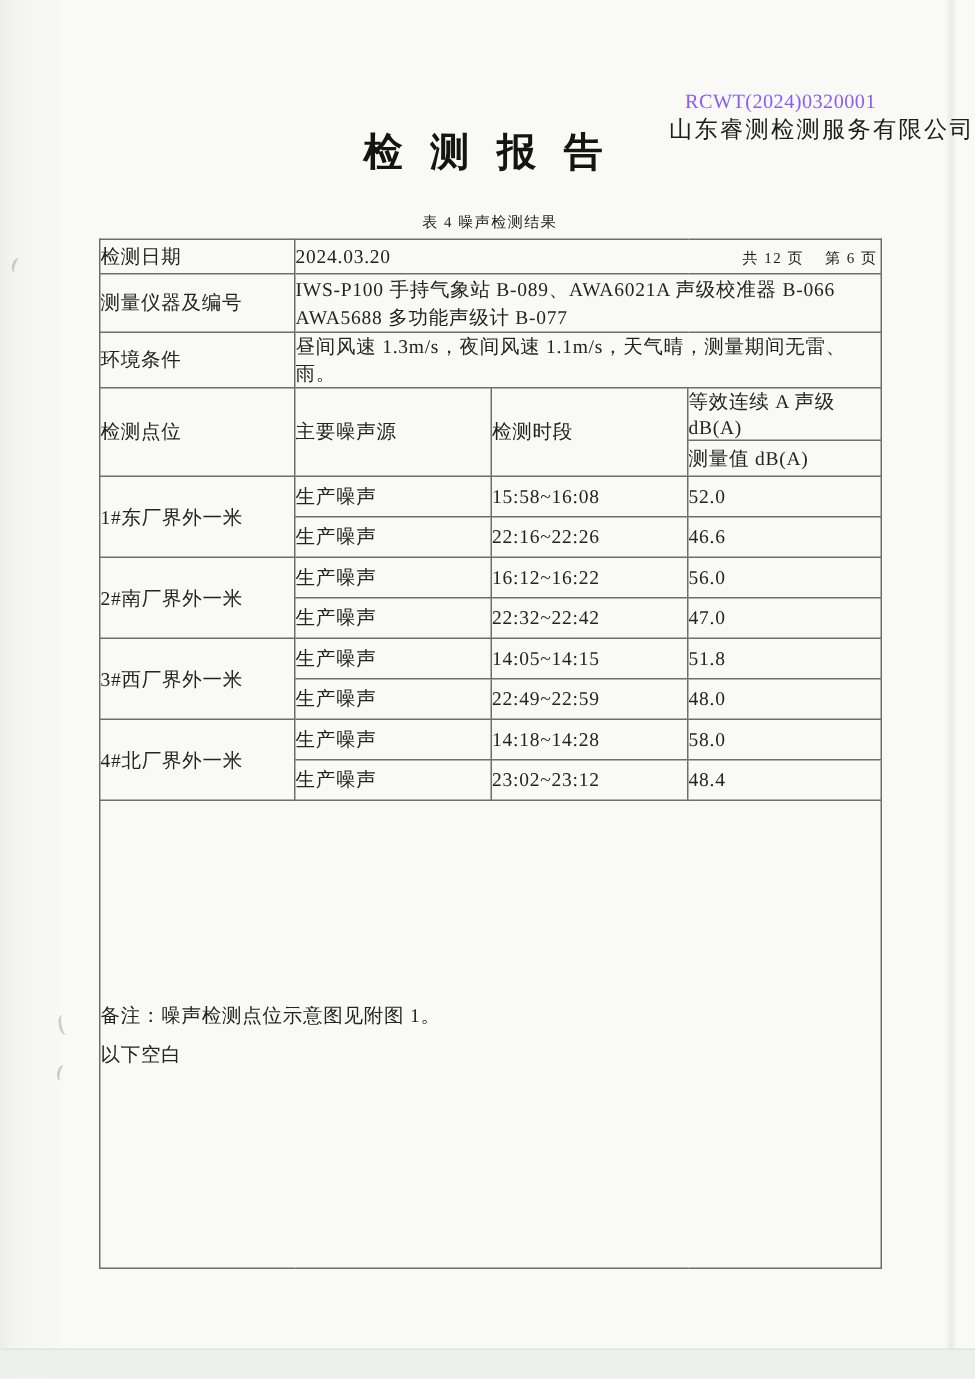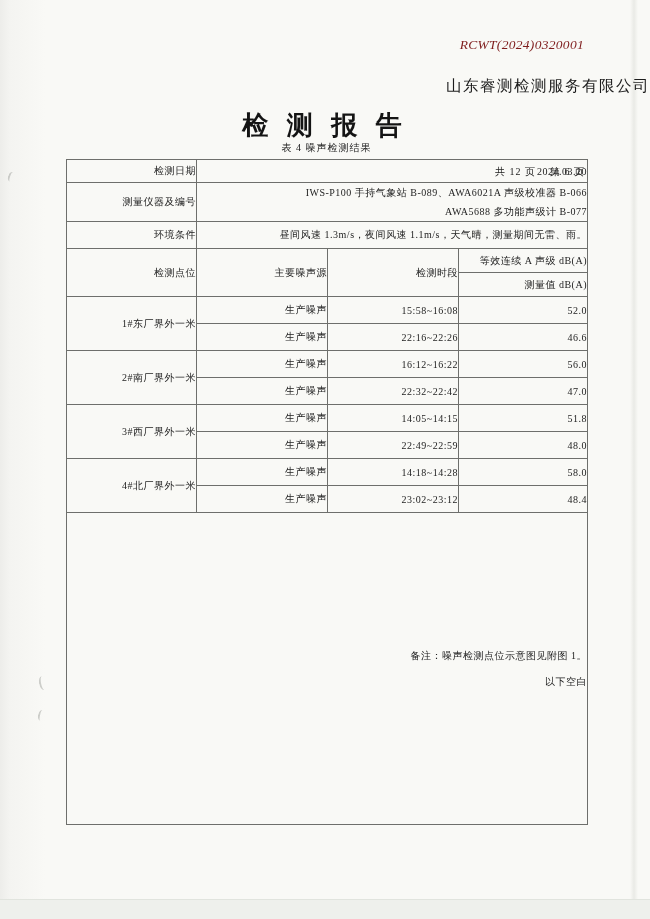--- a/index.html
+++ b/index.html
@@ -22,29 +22,29 @@
   .bottom-band {
     position: absolute; left: 0; bottom: 0; width: 650px; height: 19px;
     background: #eef0ec; border-top: 1px solid #e1e4de;
   }
   .scan-mark { position: absolute; border-left: 2px solid rgba(150,152,148,0.45); border-radius: 60% 0 0 60%; }
   .mark1 { left: 8px;  top: 172px; width: 5px; height: 10px; transform: rotate(18deg); }
   .mark2 { left: 39px; top: 676px; width: 6px; height: 14px; transform: rotate(-10deg); }
   .mark3 { left: 38px; top: 710px; width: 5px; height: 11px; transform: rotate(12deg); }
 
   .doc-number {
-    position: absolute; top: 37px; right: 66px;
-    font-size: 13.5px; letter-spacing: 0.3px; color: #7f1d1d; font-style: italic;
+    position: absolute; top: 60px; right: 66px;
+    font-size: 13.5px; letter-spacing: 0.3px; color: #8b5cf6;
   }
   .company {
     position: absolute; top: 76px; left: 0; width: 650px;
     text-align: right; font-size: 15.5px; letter-spacing: 1.5px; color: #1c1c1c;
   }
   .report-title {
-    position: absolute; top: 108px; left: 0; width: 650px;
+    position: absolute; top: 84px; left: 0; width: 650px;
     text-align: center; font-size: 26px; font-weight: bold;
     letter-spacing: 6px; color: #141414;
   }
   .caption-row {
     position: absolute; top: 141px; left: 66px; width: 521px; height: 18px;
     font-size: 10px;
   }
   .caption-center {
     position: absolute; left: 0; width: 100%; text-align: center;
     letter-spacing: 1px; color: #1c1c1c;
@@ -53,22 +53,22 @@
     position: absolute; right: 2px; top: 0; color: #1c1c1c; letter-spacing: 1px; margin-top: 24px;
   }
   .page-info .gap { display: inline-block; width: 14px; }
 
   table.report {
     position: absolute; top: 159px; left: 66px;
     width: 521px; table-layout: fixed; border-collapse: collapse;
   }
   table.report td {
     border: 1px solid #6e6f6c;
-    text-align: right; vertical-align: middle;
-    font-size: 10px; color: #232323; padding: 0;
+    text-align: left; vertical-align: middle;
+    font-size: 13px; color: #232323; padding: 0;
     letter-spacing: 0.5px;
     overflow: hidden;
   }
   tr.h23 { height: 23px; }
   tr.h39 { height: 39px; }
   tr.h27 { height: 27px; padding-left: 17px; }
   tr.h24 { height: 24px; }
   tr.hdata { height: 27px; }
   tr.hnote { height: 312px; padding-left: 47px; }
   td.note-cell {

